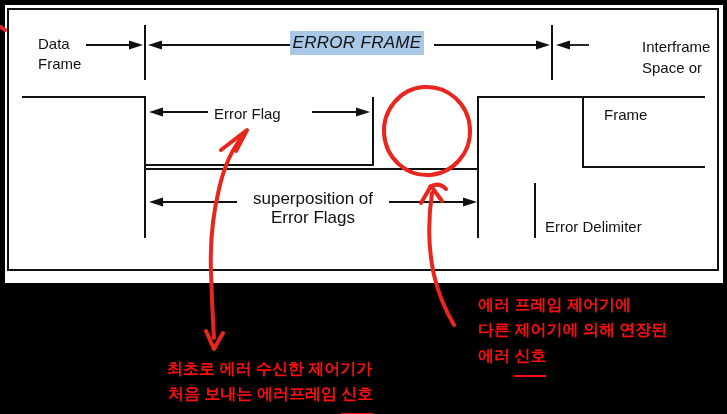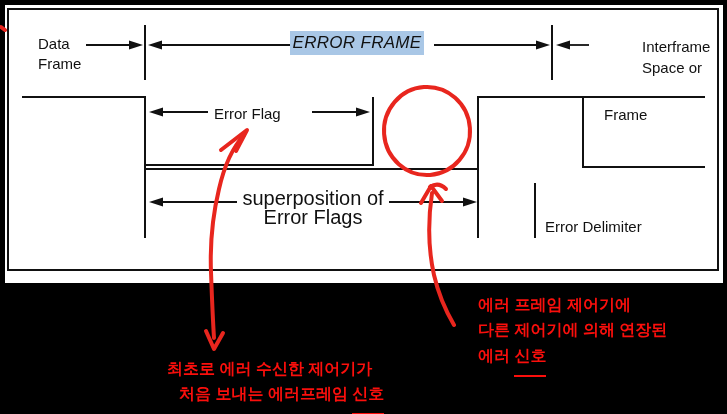--- a/index.html
+++ b/index.html
@@ -9,21 +9,21 @@
   html,body{margin:0;padding:0;background:var(--bg);}
   .stage{position:relative;width:727px;height:414px;background:var(--bg);overflow:hidden;
          font-family:"Liberation Sans","DejaVu Sans",sans-serif;color:var(--ink);}
   .page{position:absolute;left:5px;top:5px;width:718px;height:278px;background:var(--page);}
   .frame-border{position:absolute;left:7px;top:8px;width:708px;height:259px;border:2px solid var(--ink);}
   .hline,.vline{position:absolute;background:var(--ink);}
   .lbl{position:absolute;font-size:15px;line-height:20px;white-space:nowrap;color:var(--ink);}
   .highlight{position:absolute;left:290px;top:31px;width:134px;height:24px;background:var(--hl);
              display:flex;align-items:center;justify-content:center;font-size:17px;letter-spacing:.3px;font-style:italic;}
   .superpos{position:absolute;left:242px;top:189px;width:142px;text-align:center;
-            font-size:20px;line-height:19px;white-space:nowrap;}
+            font-size:17px;line-height:19px;white-space:nowrap;}
   .note{position:absolute;color:var(--notered);font-weight:bold;font-size:16px;white-space:nowrap;}
   .note .ul{border-bottom:2px solid currentColor;padding-bottom:11px;}
   svg.overlay{position:absolute;left:0;top:0;width:727px;height:414px;pointer-events:none;}
   .blk{stroke:var(--ink);stroke-width:1.8px;}
   .blkfill{fill:var(--ink);stroke:none;}
   .red{stroke:var(--red);stroke-width:4px;fill:none;stroke-linecap:round;stroke-linejoin:round;}
 </style>
 </head>
 <body>
 
@@ -99,21 +99,21 @@
   <div class="lbl" style="left:214px;top:104px;text-align:right;">Error Flag</div>
 
   <div class="superpos">
     <div>superposition of</div>
     <div>Error Flags</div>
   </div>
 
   <div class="lbl" style="left:545px;top:217px;">Error Delimiter</div>
 
   <div class="note" style="left:167px;top:359px;">최초로 에러 수신한 제어기가</div>
-  <div class="note" style="left:179px;top:384px;">
+  <div class="note" style="left:168px;top:384px;">
     <span>처음 보내는 에러프레임 </span><span class="ul">신호</span>
   </div>
 
   <div class="note" style="left:478px;top:295px;">에러 프레임 제어기에</div>
   <div class="note" style="left:478px;top:320px;">다른 제어기에 의해 연장된</div>
   <div class="note" style="left:478px;top:346px;">
     <span>에러 </span><span class="ul">신호</span>
   </div>
 
 </div>

